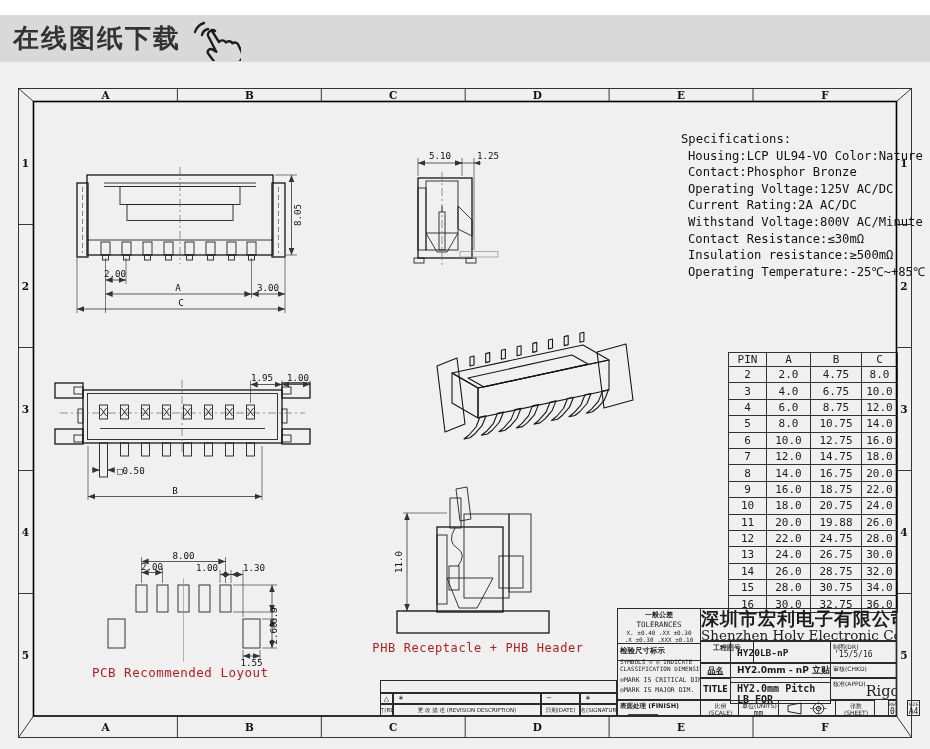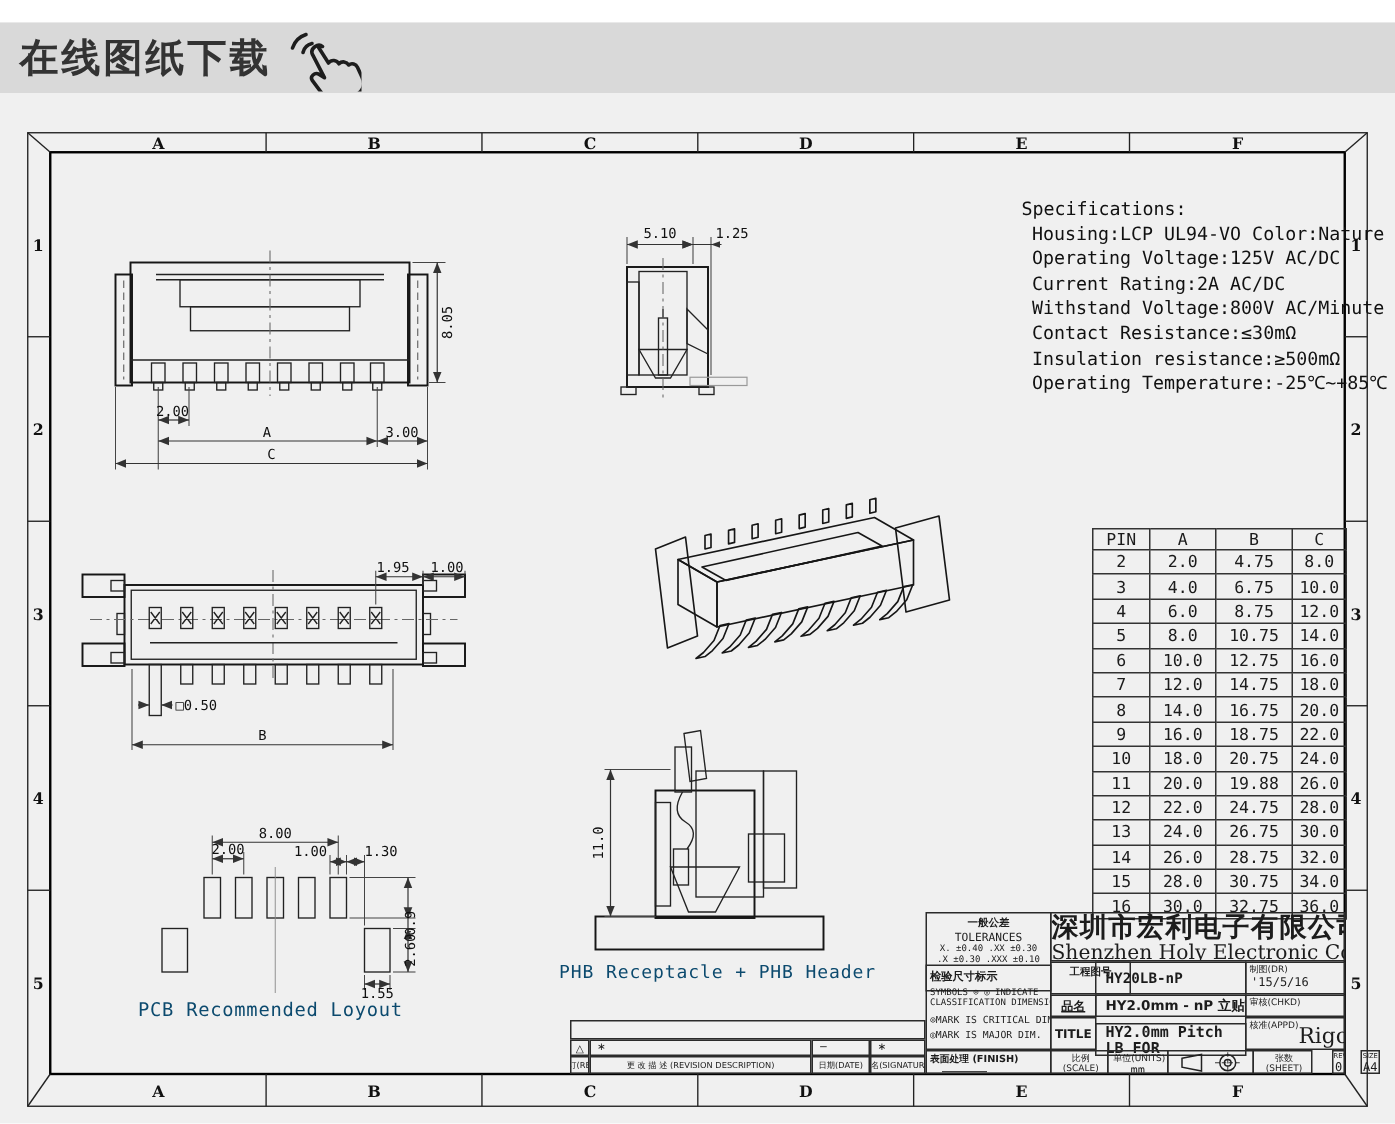--- a/index.html
+++ b/index.html
@@ -16,21 +16,21 @@
   .dsh{stroke:#555;stroke-width:0.7;fill:none;stroke-dasharray:5 3;}
   .dim{stroke:#333;stroke-width:0.8;fill:none;marker-start:url(#ar);marker-end:url(#ar);}
   .dimplain{stroke:#333;stroke-width:0.8;fill:none;}
   text.dimt{font-family:"DejaVu Sans Mono",monospace;font-size:9.2px;fill:#111;}
   text.grid{font-family:"DejaVu Serif",serif;font-weight:bold;font-size:10.5px;fill:#111;text-anchor:middle;}
   .specs{position:absolute;left:681px;top:131px;width:236px;font-family:"DejaVu Sans Mono",monospace;font-size:12.2px;line-height:16.6px;color:#111;}
   .specs .ln{padding-left:7px;white-space:nowrap;}
   .pin-table{position:absolute;left:728px;top:352px;}
   table.pins{border-collapse:collapse;table-layout:fixed;width:169px;height:261px;font-family:"DejaVu Sans Mono",monospace;font-size:11px;color:#1c1c1c;}
   table.pins th,table.pins td{border:1px solid #333;text-align:center;padding:0;font-weight:normal;overflow:hidden;white-space:nowrap;}
-  .caption{position:absolute;font-family:"DejaVu Sans Mono",monospace;color:#0c4a6e;text-align:right;white-space:nowrap;}
+  .caption{position:absolute;font-family:"DejaVu Sans Mono",monospace;color:#b91c1c;text-align:center;white-space:nowrap;}
   .cell{position:absolute;box-sizing:border-box;border:1px solid #2a2a2a;overflow:hidden;color:#1c1c1c;}
   .cc{display:flex;align-items:center;justify-content:center;text-align:center;}
   .mono{font-family:"DejaVu Sans Mono",monospace;}
   .serif{font-family:"DejaVu Serif",serif;}
   .lbl6{font-size:6px;line-height:7px;padding:1px 0 0 2px;}
   .nowrap{white-space:nowrap;}
 </style>
 </head>
 <body>
 
@@ -309,20 +309,21 @@
       <line class="ext" x1="243" y1="650" x2="243" y2="660"></line>
       <line class="ext" x1="260" y1="650" x2="260" y2="660"></line>
       <line class="dim" x1="243" y1="656" x2="260" y2="656"></line>
       <text class="dimt" x="251.5" y="665.5" text-anchor="middle">1.55</text>
     </g>
   </svg>
 
   <div class="specs">
     <div>Specifications:</div>
     <div class="ln">Housing:LCP UL94-VO Color:Nature</div>
+    <div class="ln">Contact:Phosphor Bronze</div>
     <div class="ln">Operating Voltage:125V AC/DC</div>
     <div class="ln">Current Rating:2A AC/DC</div>
     <div class="ln">Withstand Voltage:800V AC/Minute</div>
     <div class="ln">Contact Resistance:≤30mΩ</div>
     <div class="ln">Insulation resistance:≥500mΩ</div>
     <div class="ln">Operating Temperature:-25℃~+85℃</div>
   </div>
 
   <div class="pin-table">
     <table class="pins">

